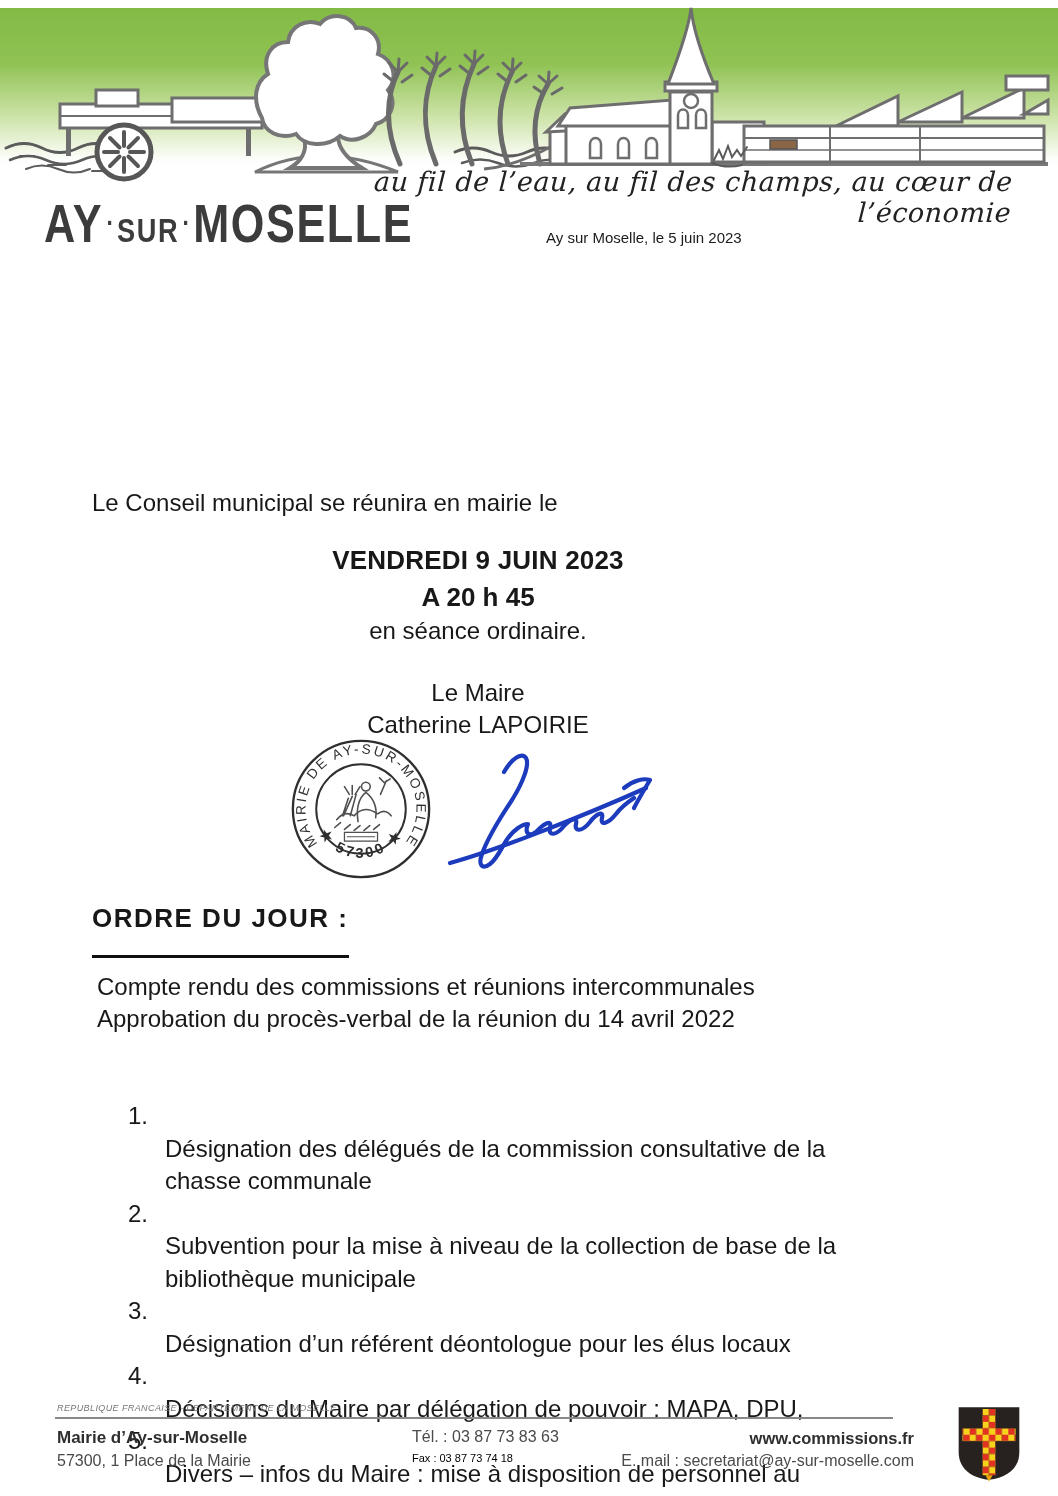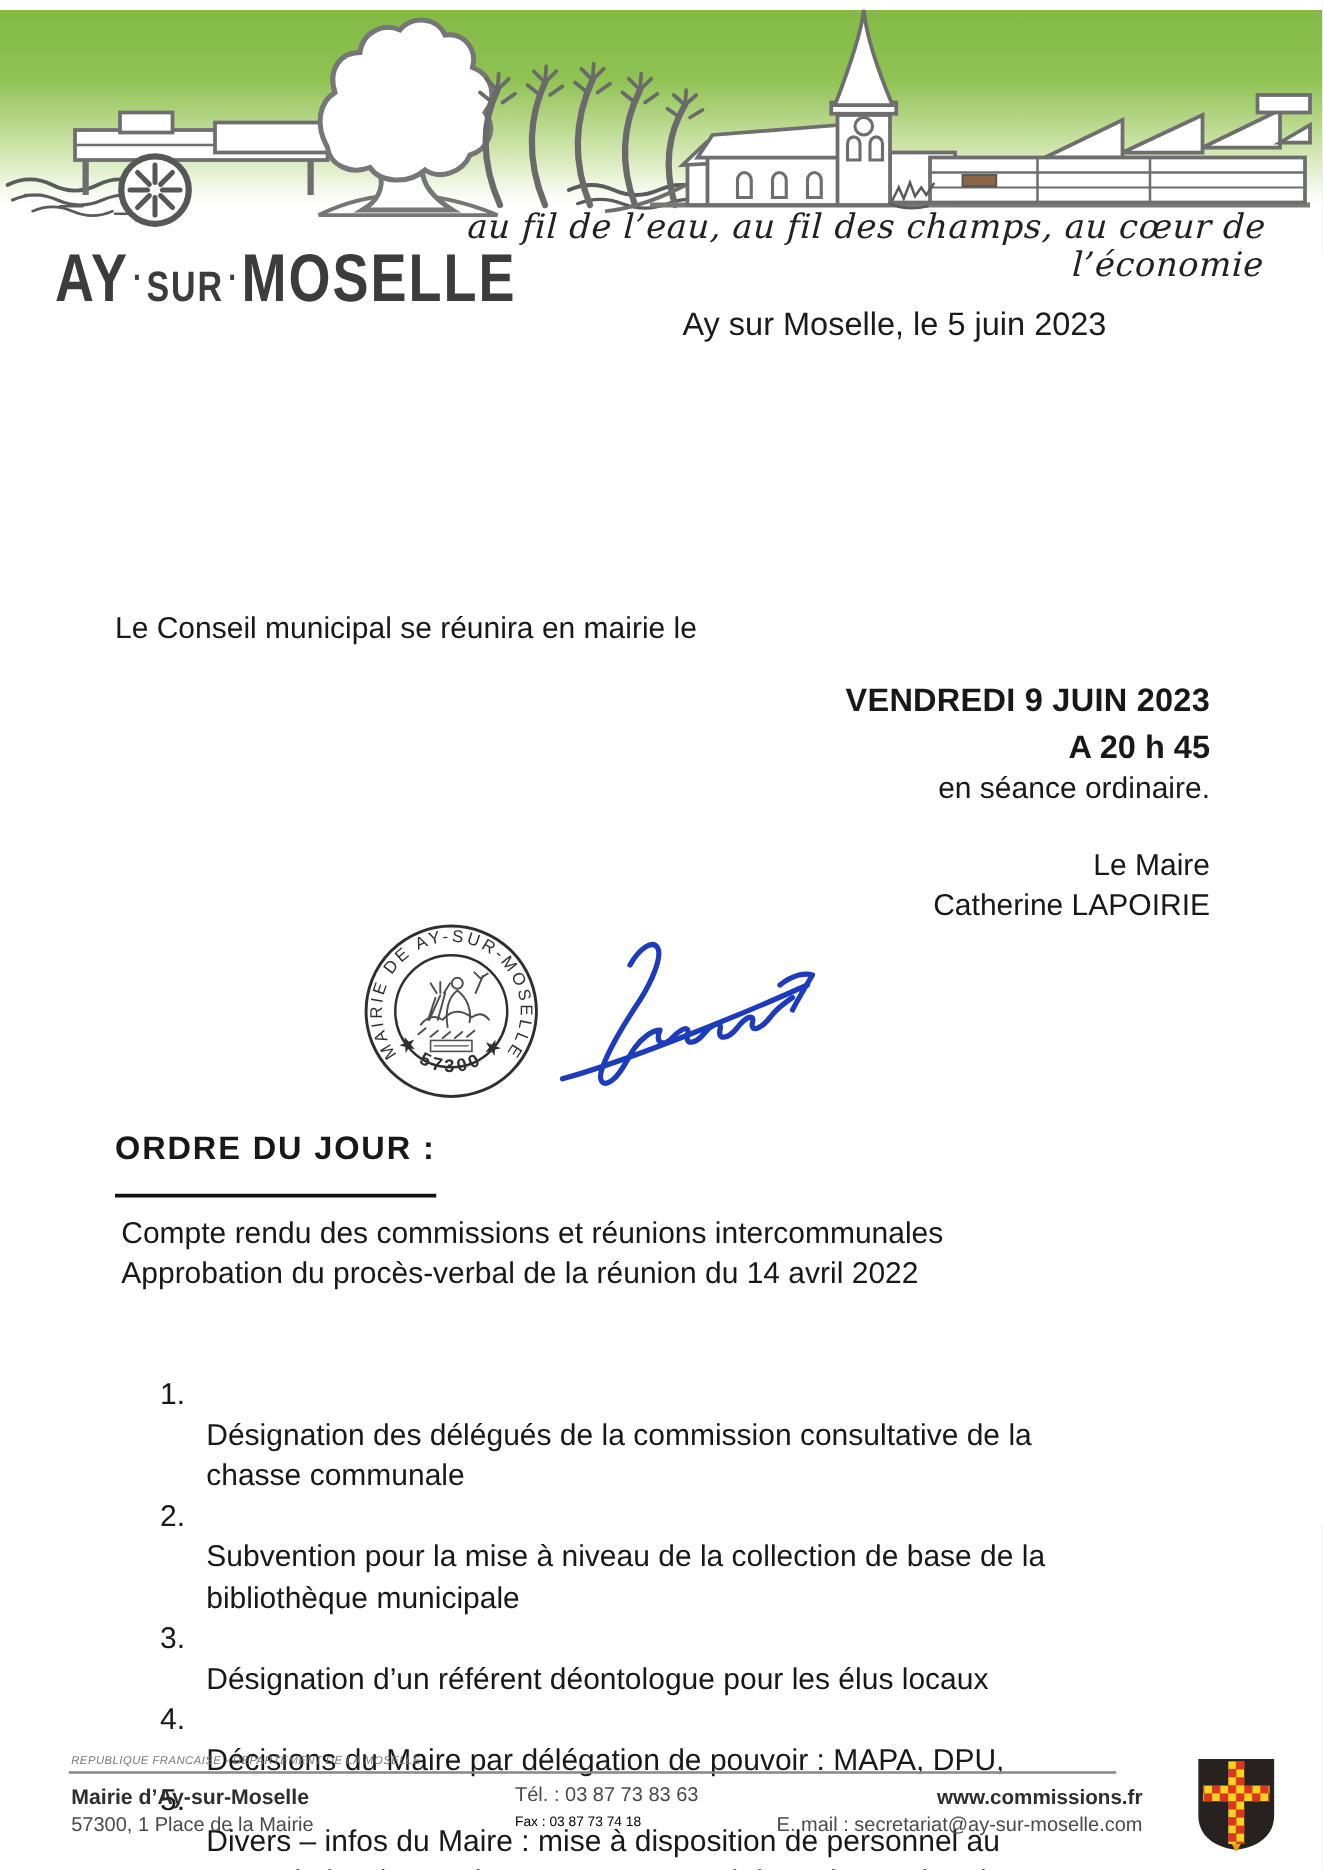--- a/index.html
+++ b/index.html
@@ -8,24 +8,24 @@
   
   #header-art{position:absolute;left:0;top:0;width:1058px;height:200px;}
   .tagline{position:absolute;left:300px;top:166px;width:712px;text-align:right;
            font-family:"DejaVu Serif",serif;font-style:italic;font-size:27px;color:#222;
            transform:skewX(-3deg);letter-spacing:0.5px;}
   .logo{position:absolute;left:44px;top:192px;white-space:nowrap;font-weight:bold;color:#3c3c3c;
         transform:scaleX(0.8);transform-origin:left center;}
   .logo-big{font-size:54px;letter-spacing:2px;}
   .logo-small{font-size:34px;letter-spacing:2px;}
   .logo-sep{font-size:28px;vertical-align:10px;margin:0 4px;color:#3c3c3c;}
-  .date-line{position:absolute;left:546px;top:244px;font-size:26px;color:#1b1b1b;}
+  .date-line{position:absolute;left:546px;top:229px;font-size:15px;color:#1b1b1b;}
   
   .intro{position:absolute;left:92px;top:489px;font-size:24px;}
-  .center-line{position:absolute;left:12px;width:956px;text-align:right;}
+  .center-line{position:absolute;left:0;width:956px;text-align:center;}
   .meeting-date{top:545px;font-size:26px;font-weight:bold;letter-spacing:0.2px;}
   .meeting-time{top:582px;font-size:26px;font-weight:bold;}
   .meeting-mode{top:617px;font-size:24px;}
   .sig-title{top:679px;font-size:24px;}
   .sig-name{top:711px;font-size:24px;}
   #stamp{position:absolute;left:288px;top:736px;width:146px;height:146px;}
   #signature{position:absolute;left:438px;top:742px;width:230px;height:130px;}
   .agenda-heading{position:absolute;left:92px;top:903px;font-size:26px;font-weight:bold;
                   letter-spacing:1.5px;border-bottom:3.5px solid #101010;padding-bottom:21px;}
   .agenda-intro1{position:absolute;left:97px;top:973px;font-size:24px;}

